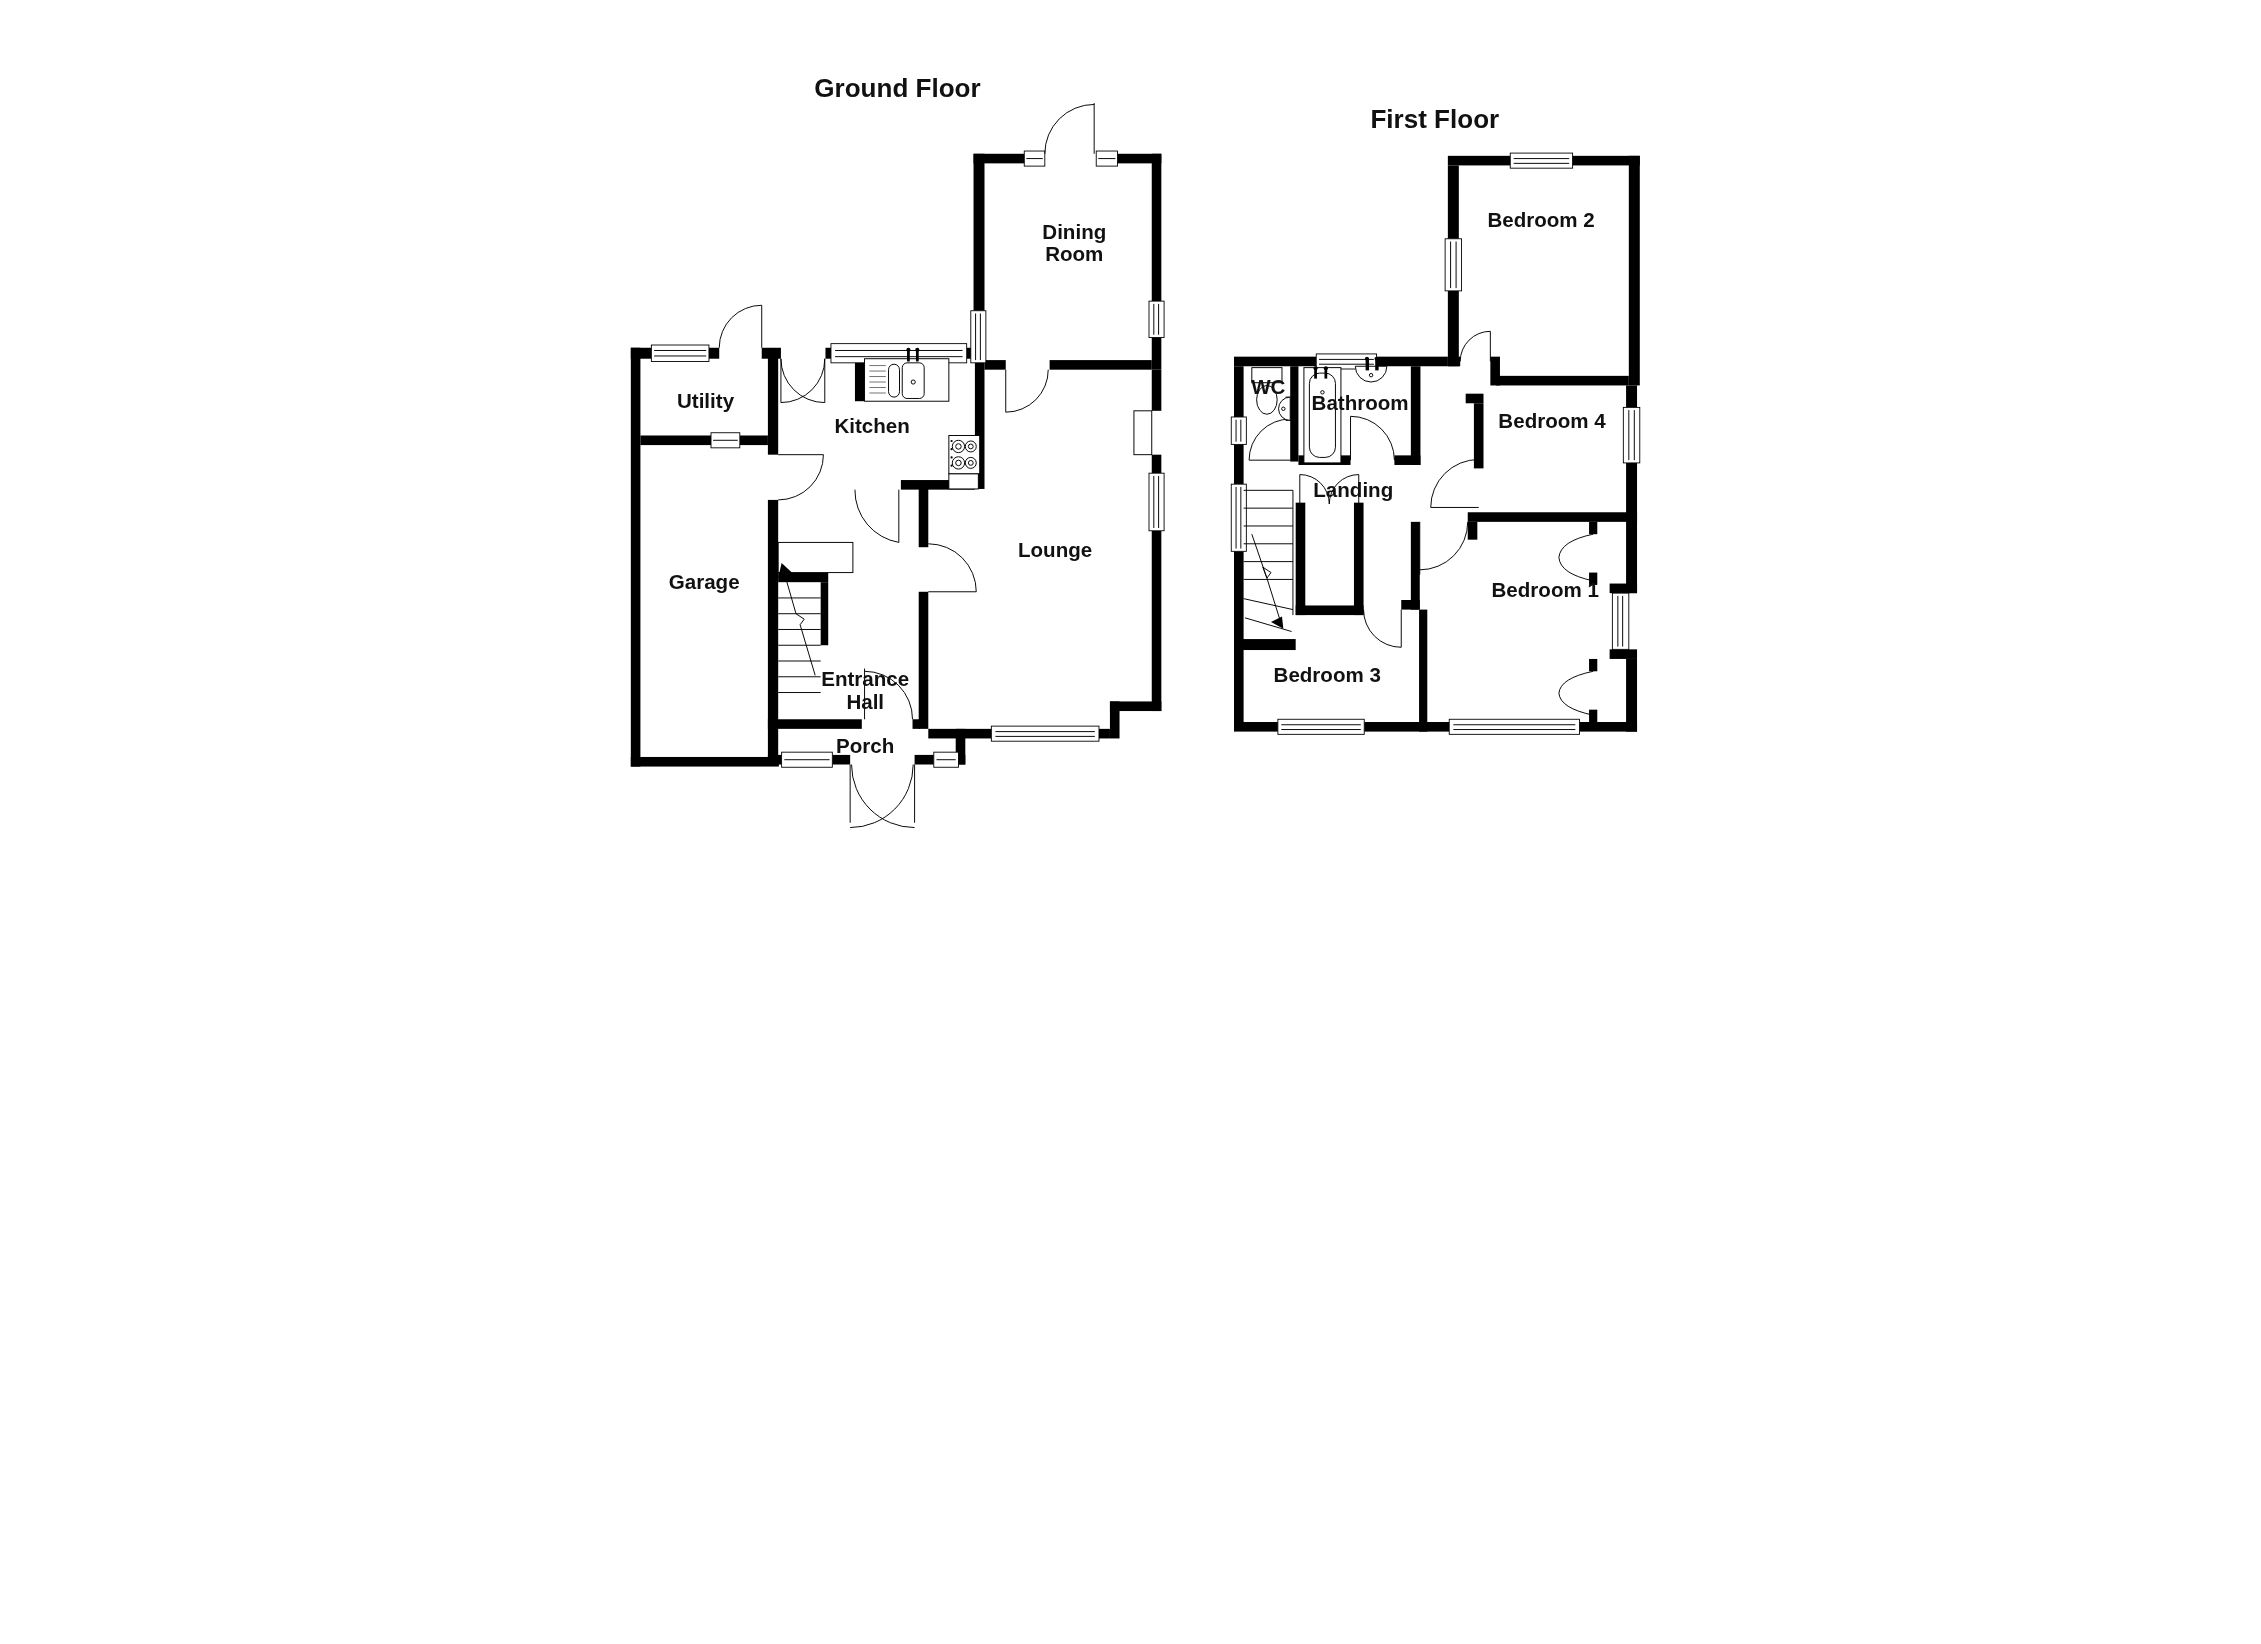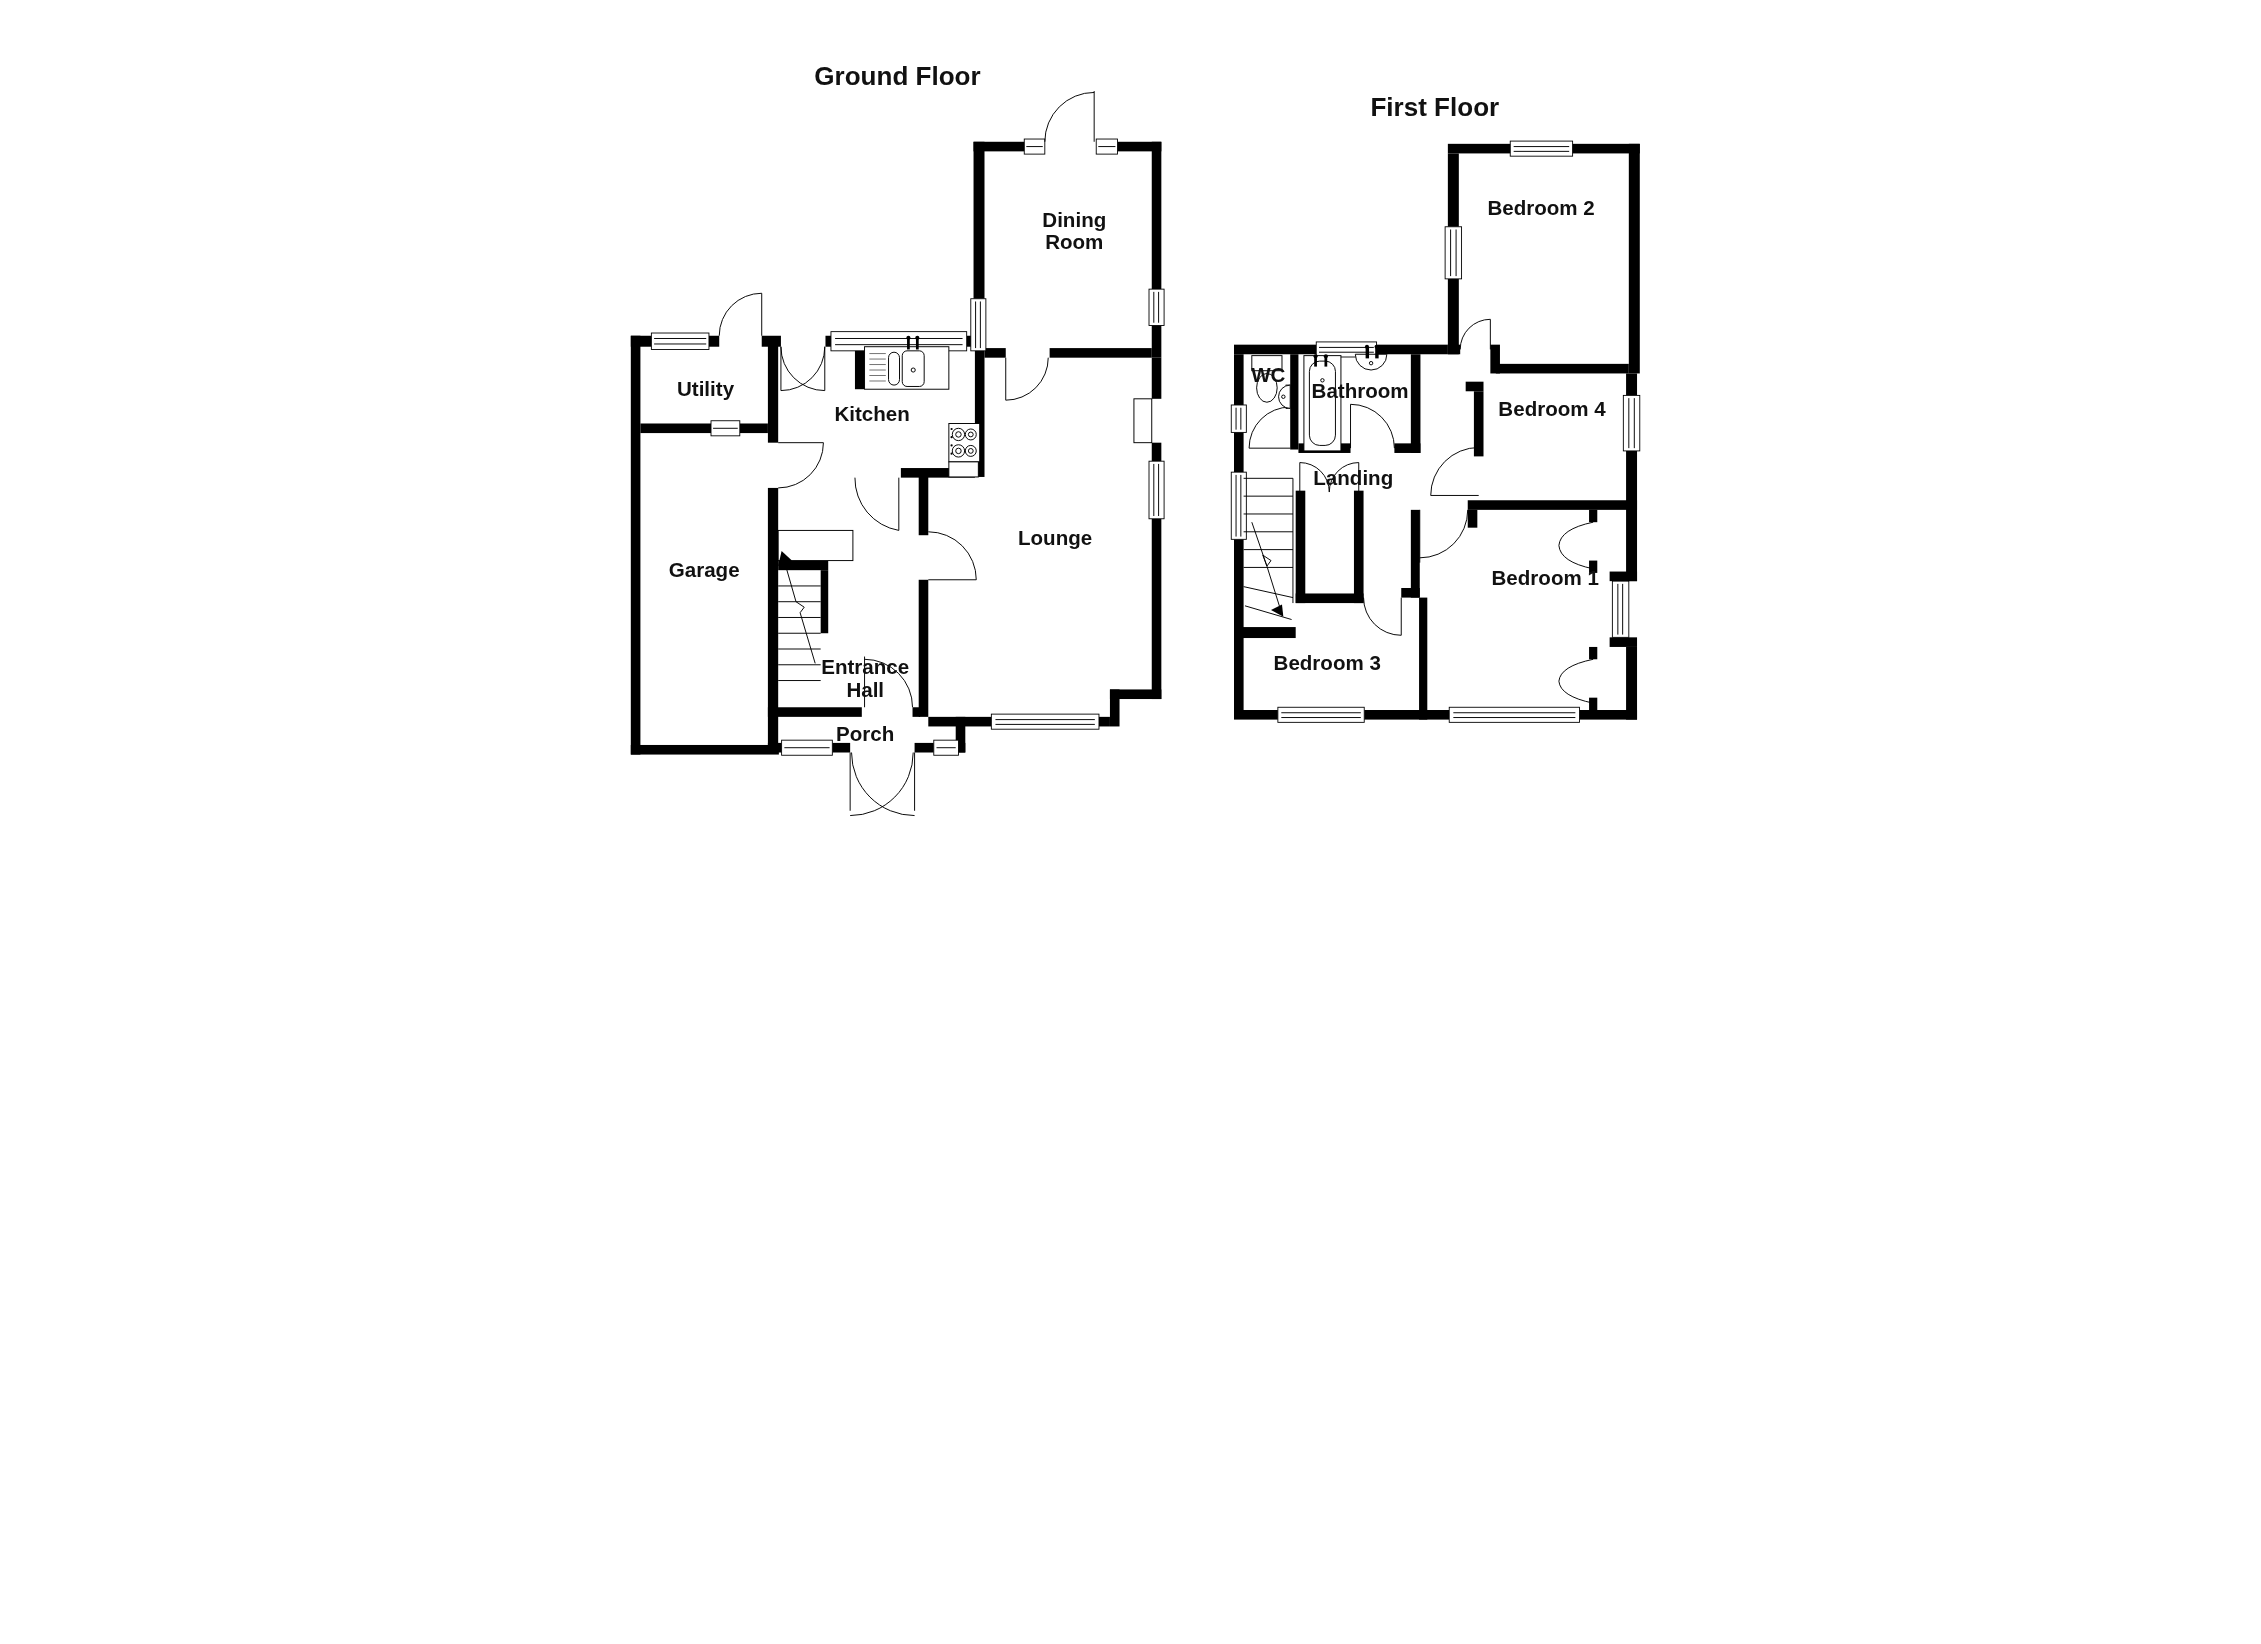--- a/index.html
+++ b/index.html
@@ -1,16 +1,16 @@
 <!DOCTYPE html>
 <html style="font-size:11px"><head>
 <meta charset="utf-8">
 <style>
   html,body{margin:0;padding:0;background:#ffffff;}
-  .plan-wrap{width:100%;max-width:1131px;margin:4px auto;}
+  .plan-wrap{width:100%;max-width:1131px;margin:16px auto;}
   svg{display:block;width:100%;height:auto;background:#ffffff;}
   .wall{fill:#000000;stroke:none;}
   .thin{fill:none;stroke:#000000;stroke-width:1.4;}
   .thin-light{fill:none;stroke:#555;stroke-width:1.2;}
   .winframe{fill:#ffffff;stroke:#000000;stroke-width:1.3;}
   .fixture{fill:#ffffff;stroke:#000000;stroke-width:1.4;}
   .fixfill{fill:#000000;stroke:none;}
   .room-label{font-family:"Liberation Sans", sans-serif;font-weight:bold;font-size:30px;fill:#111;text-anchor:middle;}
   .floor-title{font-family:"Liberation Sans", sans-serif;font-weight:bold;font-size:38px;fill:#111;text-anchor:middle;}
 </style>

